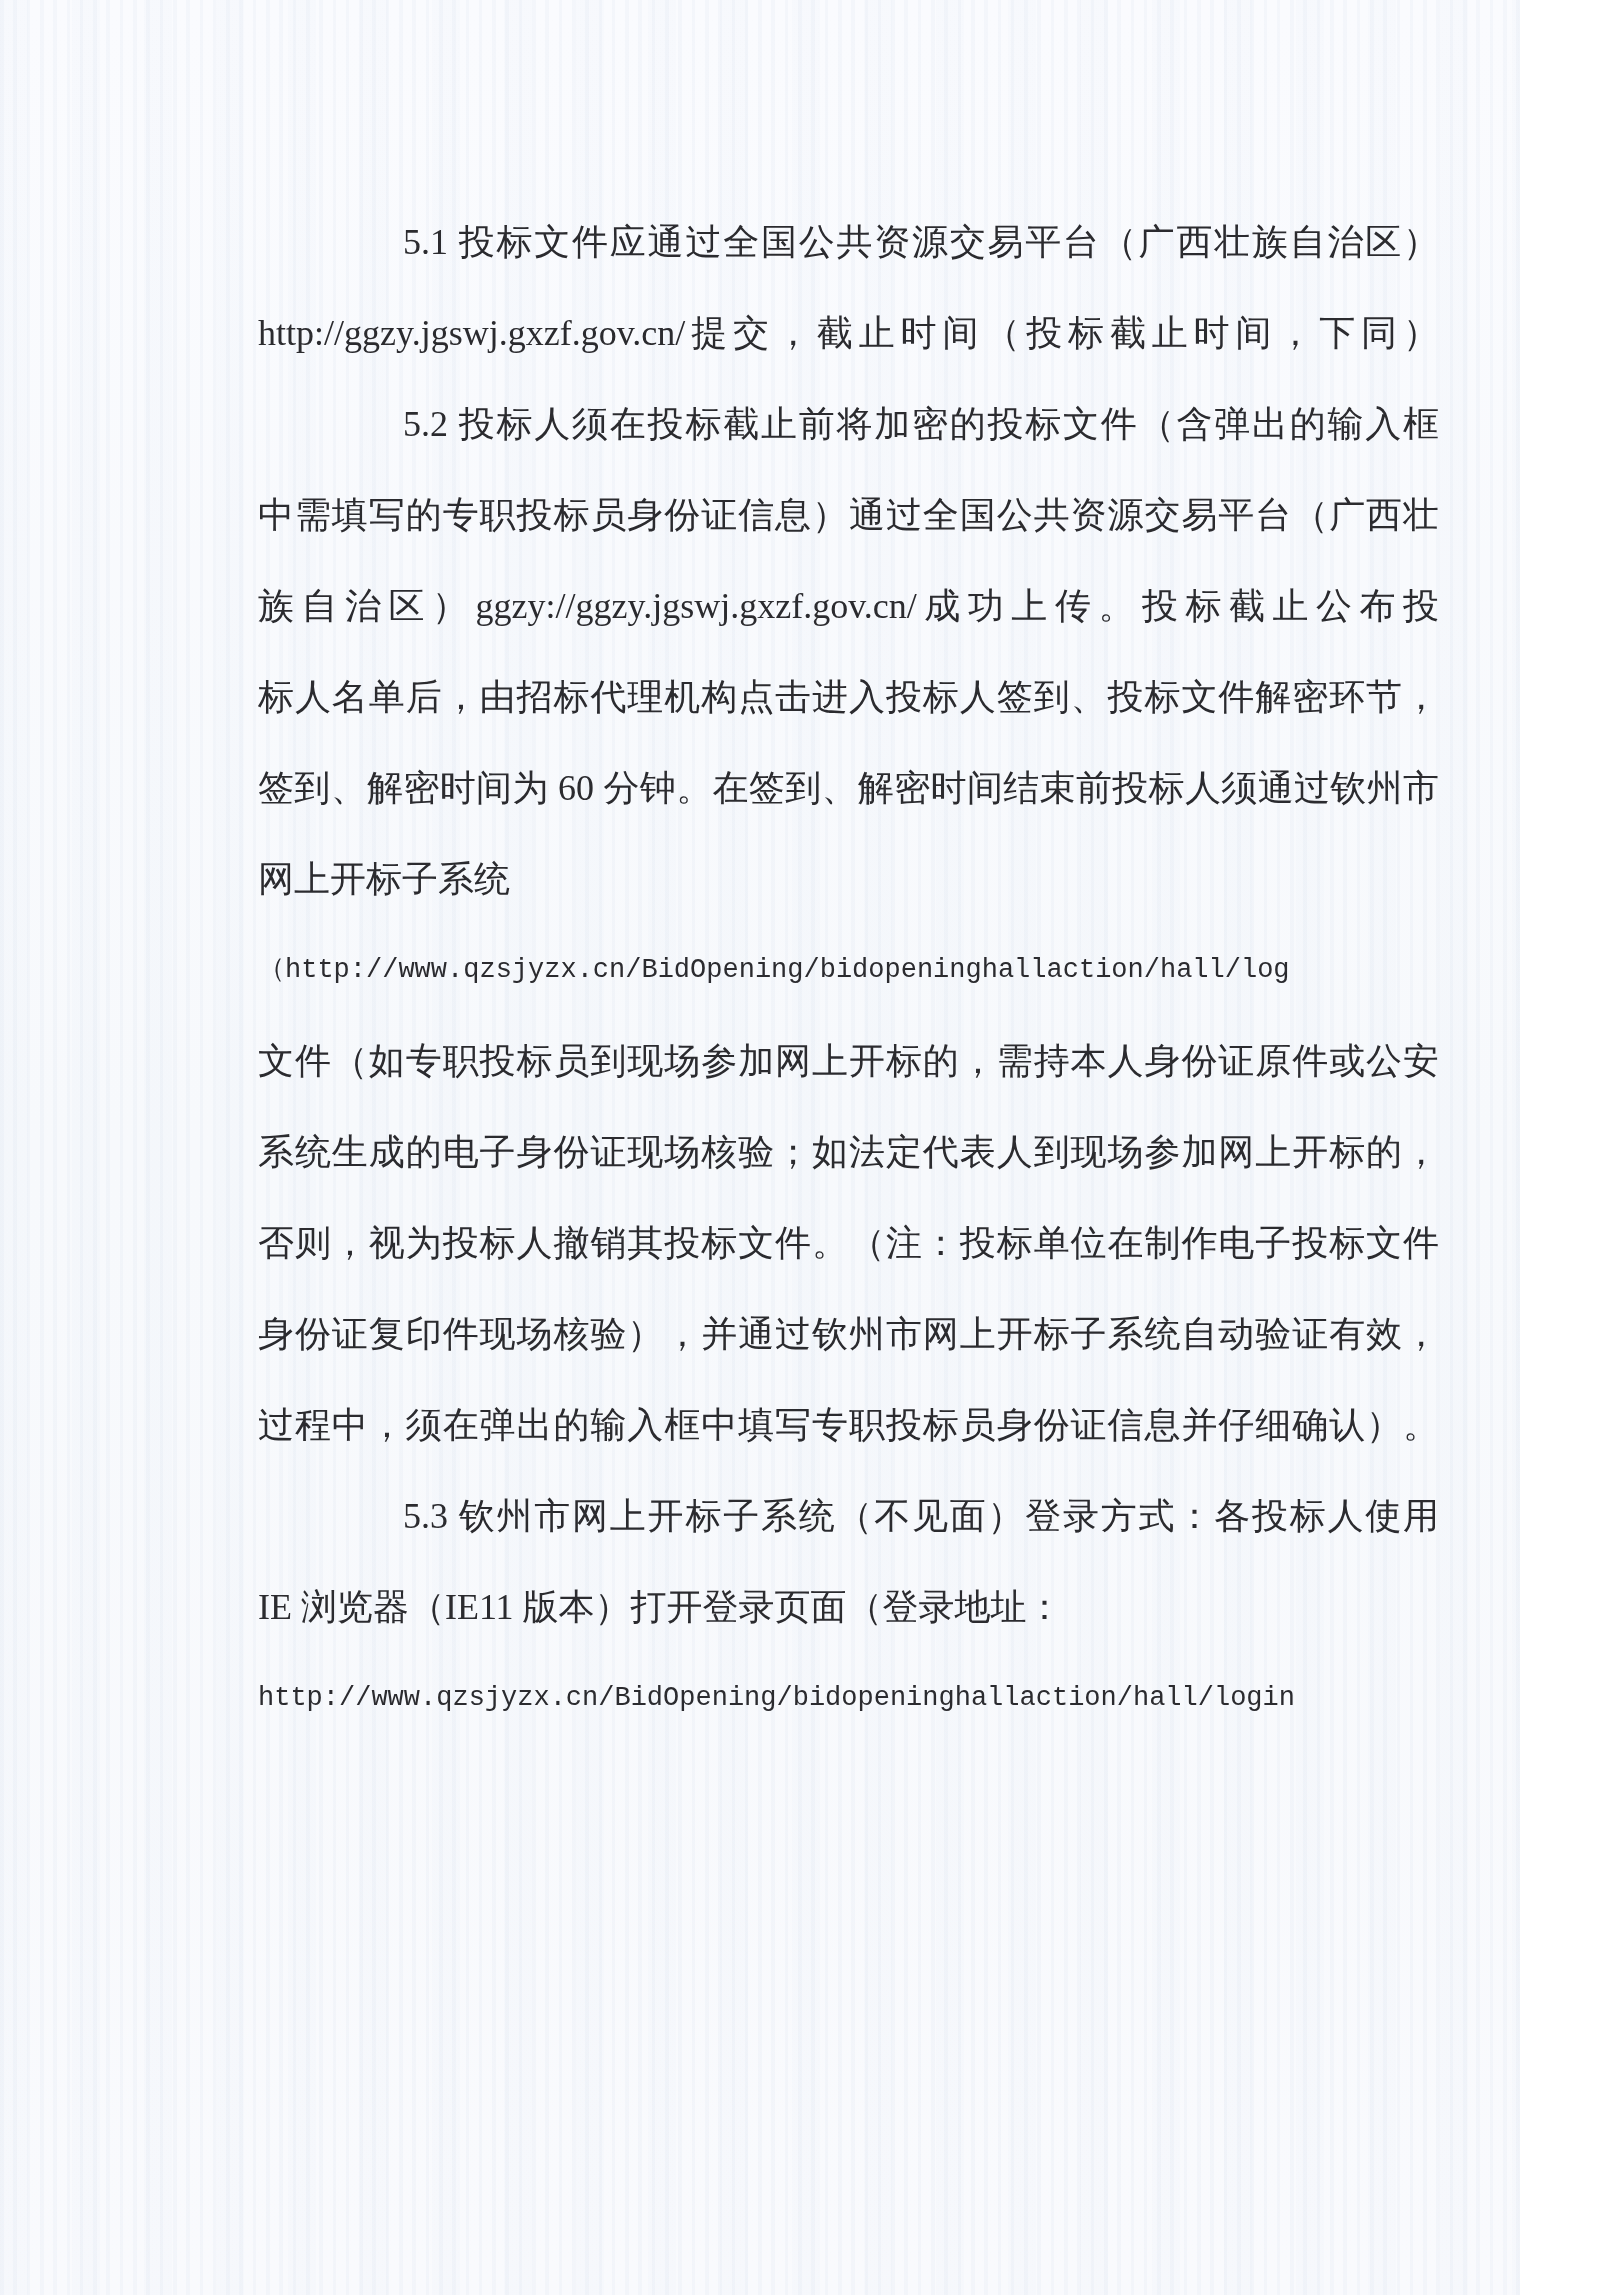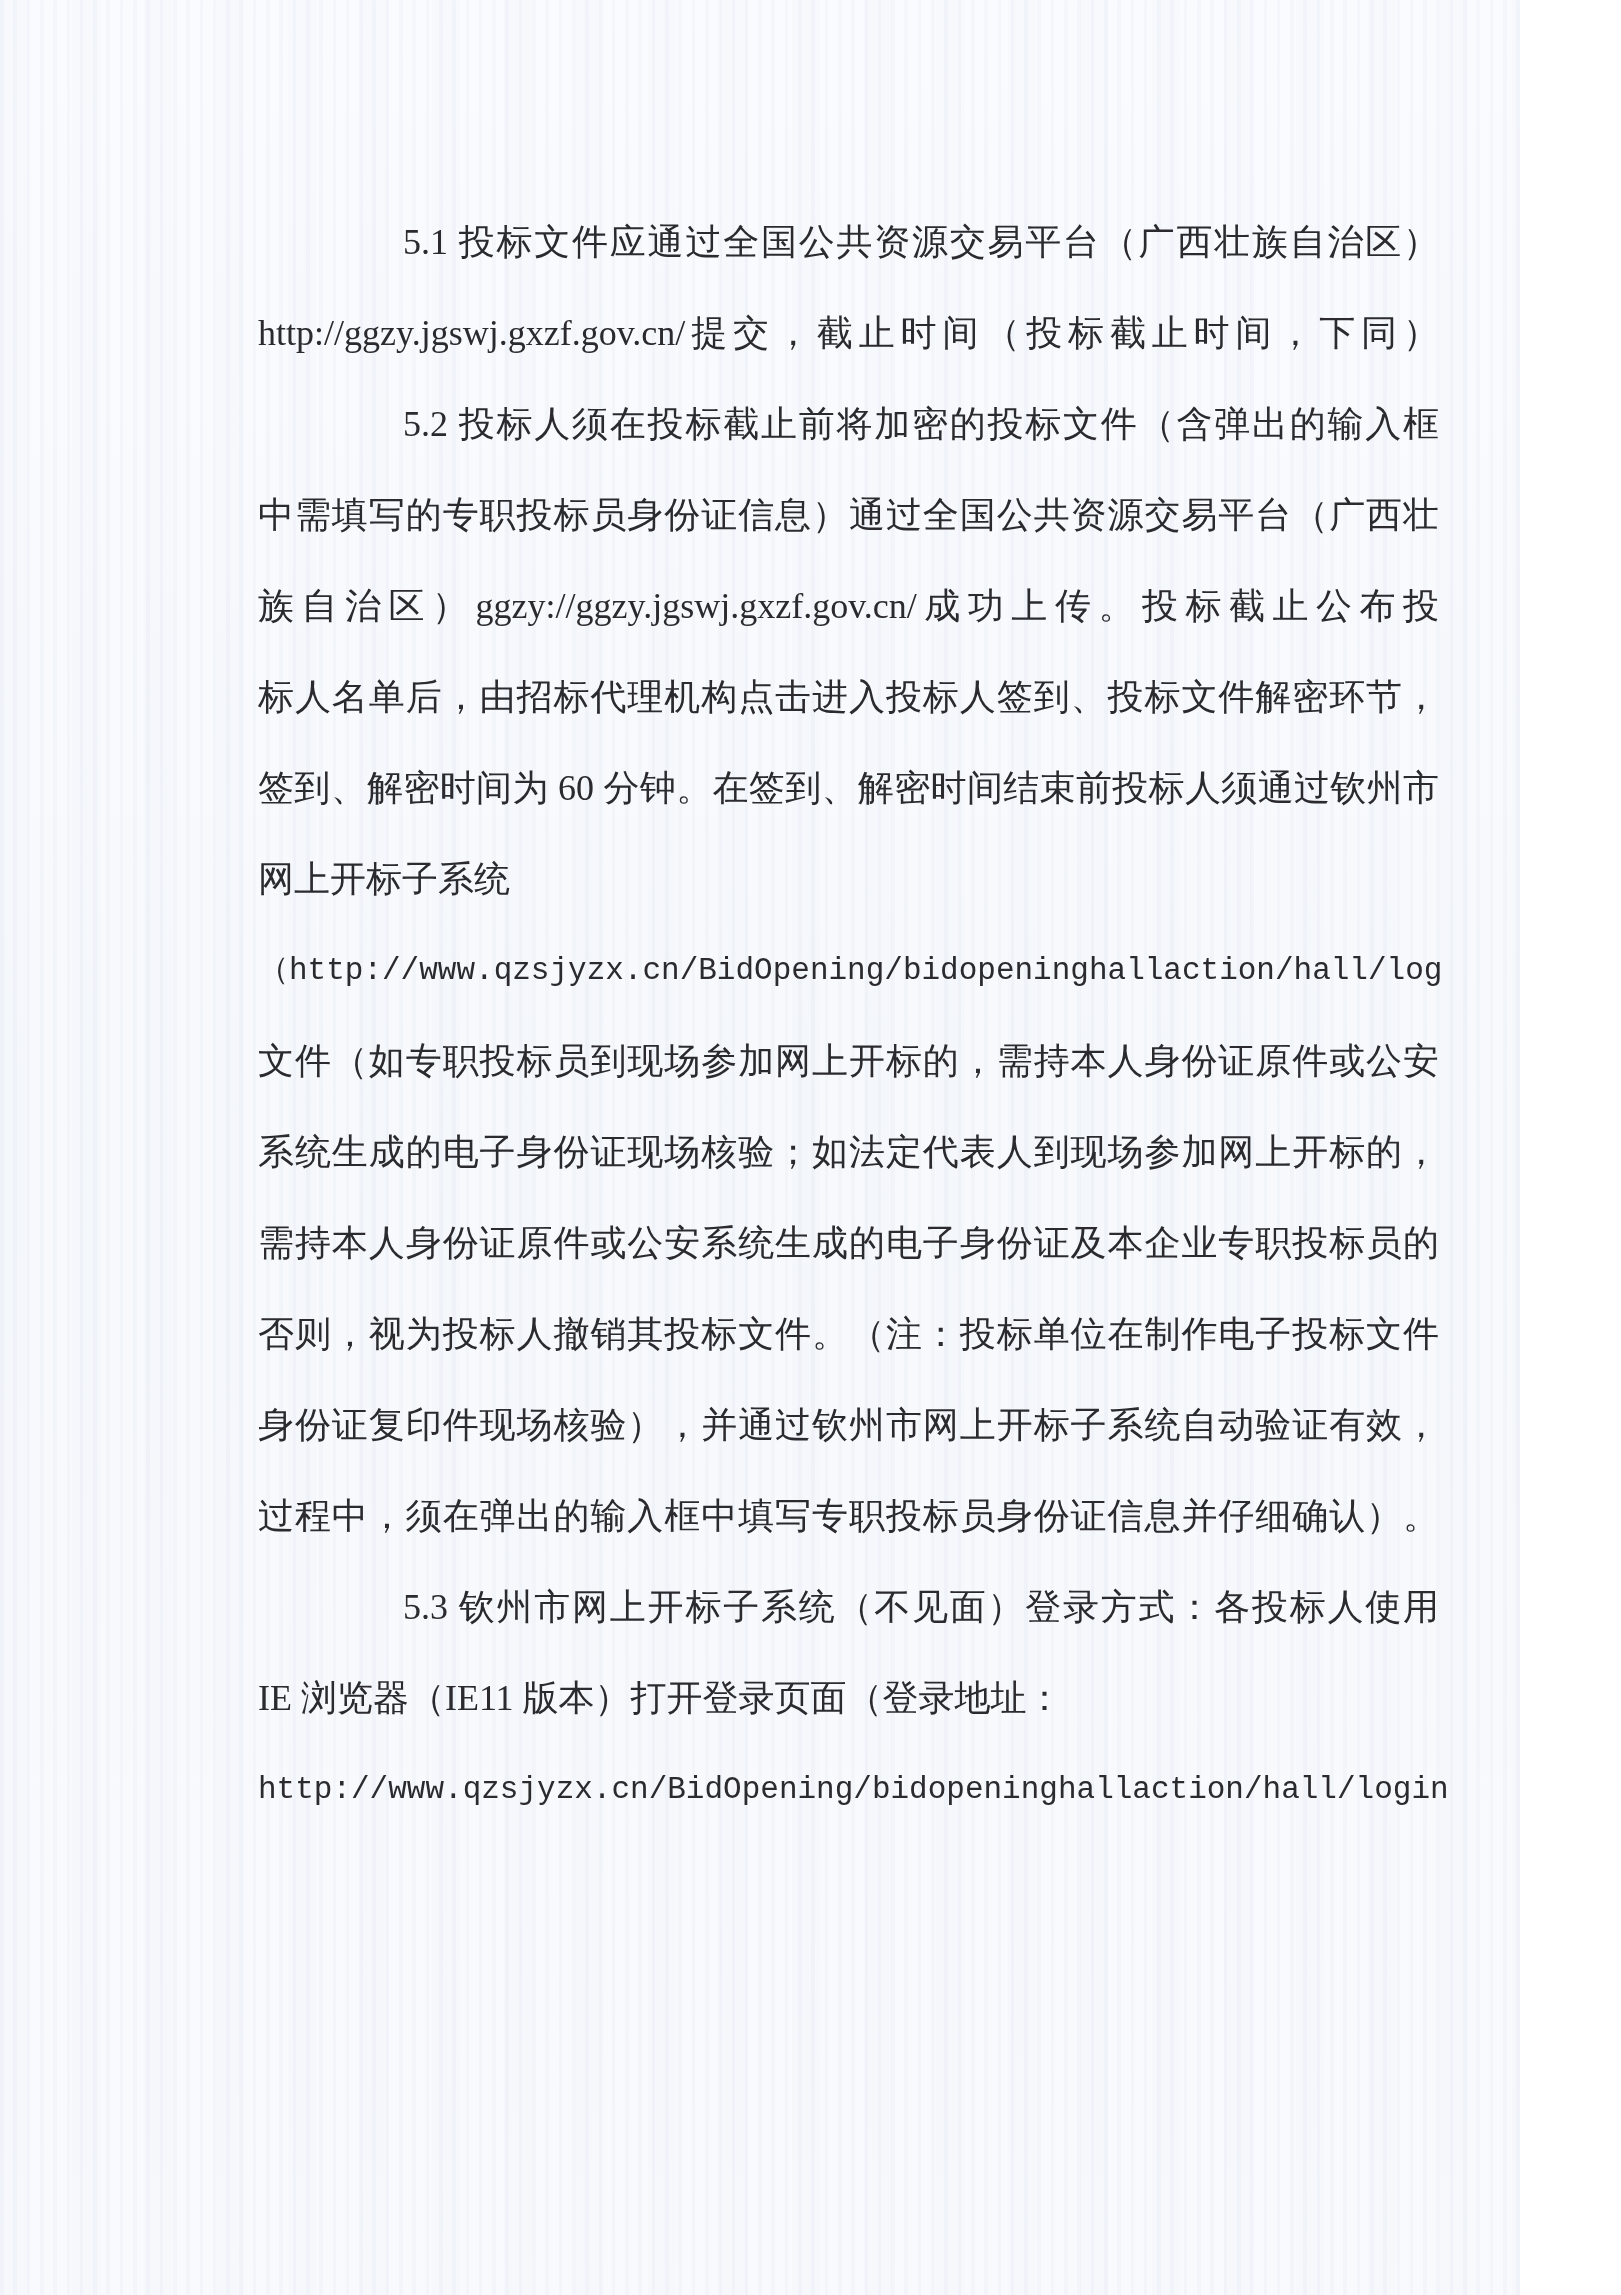--- a/index.html
+++ b/index.html
@@ -44,41 +44,40 @@
     text-align: justify;
     text-align-last: justify;
   }
   
   .indent {
     text-indent: 145px;
   }
   
   .url {
     font-family: "Liberation Mono", "DejaVu Sans Mono", monospace;
-    font-size: 31px;
+    font-size: 27px;
     letter-spacing: 0px;
   }
 </style>
 </head>
 <body>
 
 <div class="page">
   <div class="content">
     <div class="line indent fill">5.1 投标文件应通过全国公共资源交易平台（广西壮族自治区）</div>
     <div class="line fill">http://ggzy.jgswj.gxzf.gov.cn/提交，截止时间（投标截止时间，下同）</div>
     <div class="line indent fill">5.2 投标人须在投标截止前将加密的投标文件（含弹出的输入框</div>
     <div class="line fill">中需填写的专职投标员身份证信息）通过全国公共资源交易平台（广西壮</div>
     <div class="line fill">族自治区）ggzy://ggzy.jgswj.gxzf.gov.cn/成功上传。投标截止公布投</div>
     <div class="line fill">标人名单后，由招标代理机构点击进入投标人签到、投标文件解密环节，</div>
     <div class="line fill">签到、解密时间为 60 分钟。在签到、解密时间结束前投标人须通过钦州市</div>
     <div class="line">网上开标子系统</div>
     <div class="line url">（http://www.qzsjyzx.cn/BidOpening/bidopeninghallaction/hall/log</div>
     <div class="line fill">文件（如专职投标员到现场参加网上开标的，需持本人身份证原件或公安</div>
     <div class="line fill">系统生成的电子身份证现场核验；如法定代表人到现场参加网上开标的，</div>
-    <div class="line fill">需持本人身份证原件或公安系统生成的电子身份证及本企业专职投标员的</div>
     <div class="line fill">否则，视为投标人撤销其投标文件。（注：投标单位在制作电子投标文件</div>
     <div class="line fill">身份证复印件现场核验），并通过钦州市网上开标子系统自动验证有效，</div>
     <div class="line fill">过程中，须在弹出的输入框中填写专职投标员身份证信息并仔细确认）。</div>
     <div class="line indent fill">5.3 钦州市网上开标子系统（不见面）登录方式：各投标人使用</div>
     <div class="line">IE 浏览器（IE11 版本）打开登录页面（登录地址：</div>
     <div class="line url">http://www.qzsjyzx.cn/BidOpening/bidopeninghallaction/hall/login</div>
   </div>
 </div>
 
 

